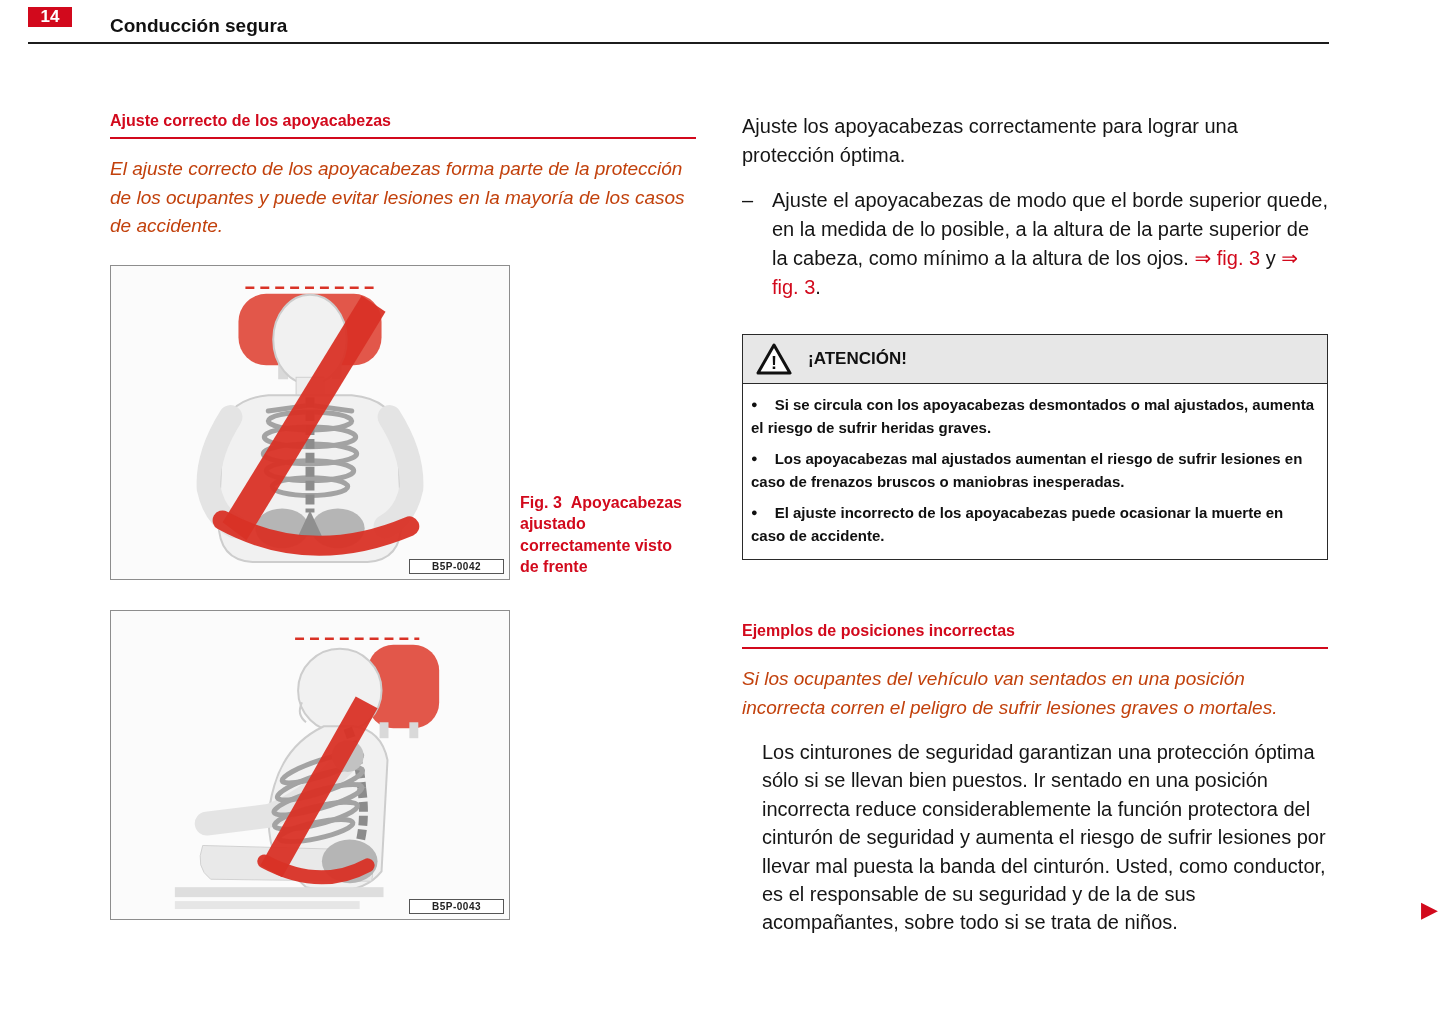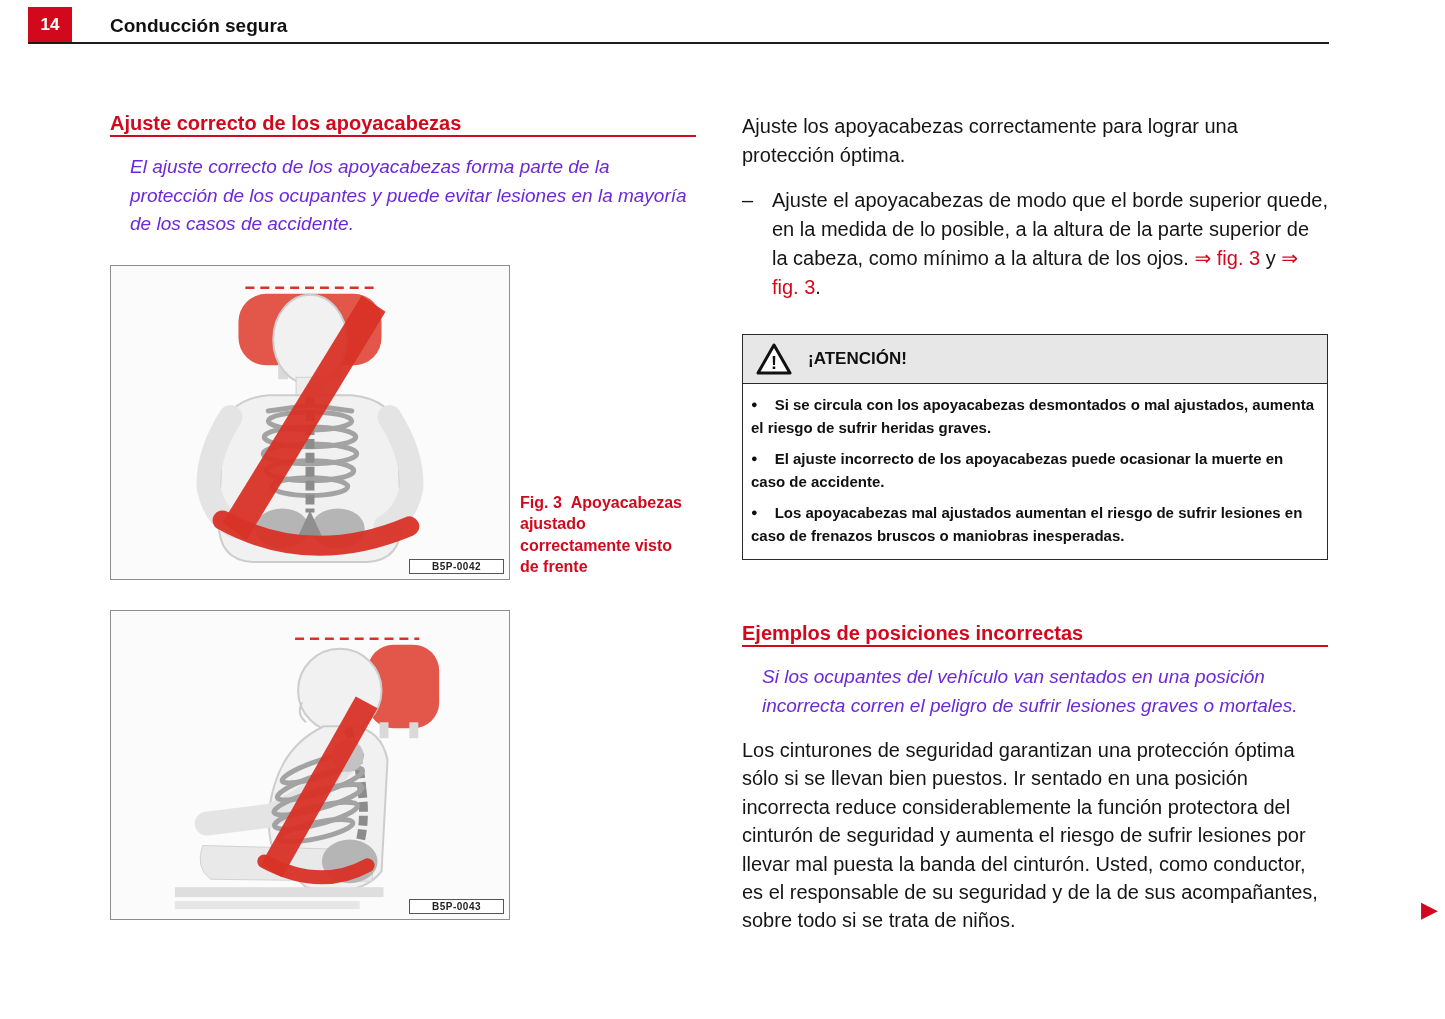--- a/index.html
+++ b/index.html
@@ -6,33 +6,33 @@
     --accent:#d2091c;
     --figure_red:#e2574a;
     --belt_red:#d93226;
   }
   *{margin:0;padding:0;box-sizing:border-box;}
   html,body{background:#ffffff;}
   body{font-family:"Liberation Sans", sans-serif; color:#111;}
   .page{position:relative;width:1445px;height:1019px;background:#fff;overflow:hidden;}
 
   
-  .page-num{position:absolute;left:28px;top:7px;width:44px;height:35px;background:var(--accent);
+  .page-num{position:absolute;left:28px;top:7px;width:44px;height:20px;background:var(--accent);
     color:#fff;font-weight:bold;font-size:17px;display:flex;align-items:center;justify-content:center;}
   .header-title{position:absolute;left:110px;top:15px;font-size:19px;font-weight:bold;color:#111;}
   .header-rule{position:absolute;left:28px;top:42px;width:1301px;height:2px;background:#1c1c1c;}
 
   
   .col{position:absolute;width:586px;}
   .col-left{left:110px;top:112px;}
   .col-right{left:742px;top:112px;}
 
-  .sec-title{color:var(--accent);font-size:20px;font-weight:bold;
+  .sec-title{color:var(--accent);font-size:16px;font-weight:bold;padding-bottom:7px;
     border-bottom:2px solid var(--accent);margin-bottom:16px;}
-  .intro{font-size:19px;font-style:italic;line-height:1.5;color:#6d28d9;margin-left:20px;}
+  .intro{font-size:19px;font-style:italic;line-height:1.5;color:#c2410c;}
   .body-text{font-size:20px;line-height:1.45;color:#151515;}
 
   
   .fig-wrap{position:absolute;width:580px;}
   .fig3-wrap{left:110px;top:265px;height:315px;}
   .fig4-wrap{left:110px;top:610px;height:310px;}
   .figure{position:relative;width:400px;height:100%;border:1px solid #8d8d8d;background:#fbfbfb;}
   .fig-code{position:absolute;right:5px;bottom:5px;border:1px solid #555;background:#fff;
     font-size:10px;font-weight:bold;letter-spacing:0.5px;padding:1px 22px;color:#222;}
   .fig-caption{position:absolute;left:410px;bottom:2px;width:170px;color:var(--accent);
@@ -49,21 +49,21 @@
   .warning-header{background:#e7e7e7;display:flex;align-items:center;gap:15px;
     padding:7px 12px;border-bottom:1px solid #2a2a2a;}
   .warning-title{font-size:17px;font-weight:bold;color:#111;}
   .warning-body{padding:10px 8px 3px;}
   .warning-item{font-size:15px;font-weight:bold;line-height:1.5;margin-bottom:9px;color:#101010;}
   .bullet{font-size:11px;margin-right:17px;position:relative;top:-2px;}
   .end-square{color:var(--accent);margin-left:7px;font-size:13px;}
 
   .sec2-title{margin-top:0;}
   .intro2{margin-bottom:16px;}
-  .body2{line-height:1.42;}
+  .body2{line-height:1.42;margin-left:20px;}
 
   .cont-arrow{position:absolute;left:1421px;top:899px;color:var(--accent);font-size:22px;line-height:1;}
 
   
   .dash-red{stroke:var(--belt_red);stroke-width:2.5;stroke-dasharray:9 6;fill:none;}
   .headrest{fill:var(--figure_red);}
   .skin{fill:#f1f1f1;stroke:#cdcdcd;stroke-width:2;}
   .arm{fill:none;stroke:#e4e4e4;stroke-width:24;stroke-linecap:round;}
   .rib{fill:none;stroke:#a3a3a3;stroke-width:5;}
   .bone-thin{stroke:#a3a3a3;stroke-width:5;fill:none;stroke-linecap:round;}
@@ -164,24 +164,24 @@
           <path d="M19 3 L35 31 L3 31 Z" fill="#ffffff" stroke="#111" stroke-width="3" stroke-linejoin="round"></path>
           <text x="19" y="27" text-anchor="middle" font-size="18" font-weight="bold" fill="#111">!</text>
         </svg>
         <span class="warning-title">¡ATENCIÓN!</span>
       </div>
       <div class="warning-body">
         <div class="warning-item">
           <span class="bullet">●</span><span>Si se circula con los apoyacabezas desmontados o mal ajustados, aumenta el riesgo de sufrir heridas graves.</span>
         </div>
         <div class="warning-item">
-          <span class="bullet">●</span><span>El ajuste incorrecto de los apoyacabezas puede ocasionar la muerte en caso de accidente.</span>
+          <span class="bullet">●</span><span>Los apoyacabezas mal ajustados aumentan el riesgo de sufrir lesiones en caso de frenazos bruscos o maniobras inesperadas.</span>
         </div>
         <div class="warning-item">
-          <span class="bullet">●</span><span>Los apoyacabezas mal ajustados aumentan el riesgo de sufrir lesiones en caso de frenazos bruscos o maniobras inesperadas.</span>
+          <span class="bullet">●</span><span>El ajuste incorrecto de los apoyacabezas puede ocasionar la muerte en caso de accidente.</span>
         </div>
       </div>
     </div>
 
     <div class="sec-title sec2-title">Ejemplos de posiciones incorrectas</div>
     <div class="intro intro2">Si los ocupantes del vehículo van sentados en una posición incorrecta corren el peligro de sufrir lesiones graves o mortales.</div>
     <p class="body-text body2">Los cinturones de seguridad garantizan una protección óptima sólo si se llevan bien puestos. Ir sentado en una posición incorrecta reduce considerablemente la función protectora del cinturón de seguridad y aumenta el riesgo de sufrir lesiones por llevar mal puesta la banda del cinturón. Usted, como conductor, es el responsable de su seguridad y de la de sus acompañantes, sobre todo si se trata de niños.</p>
 
   </div>
 

